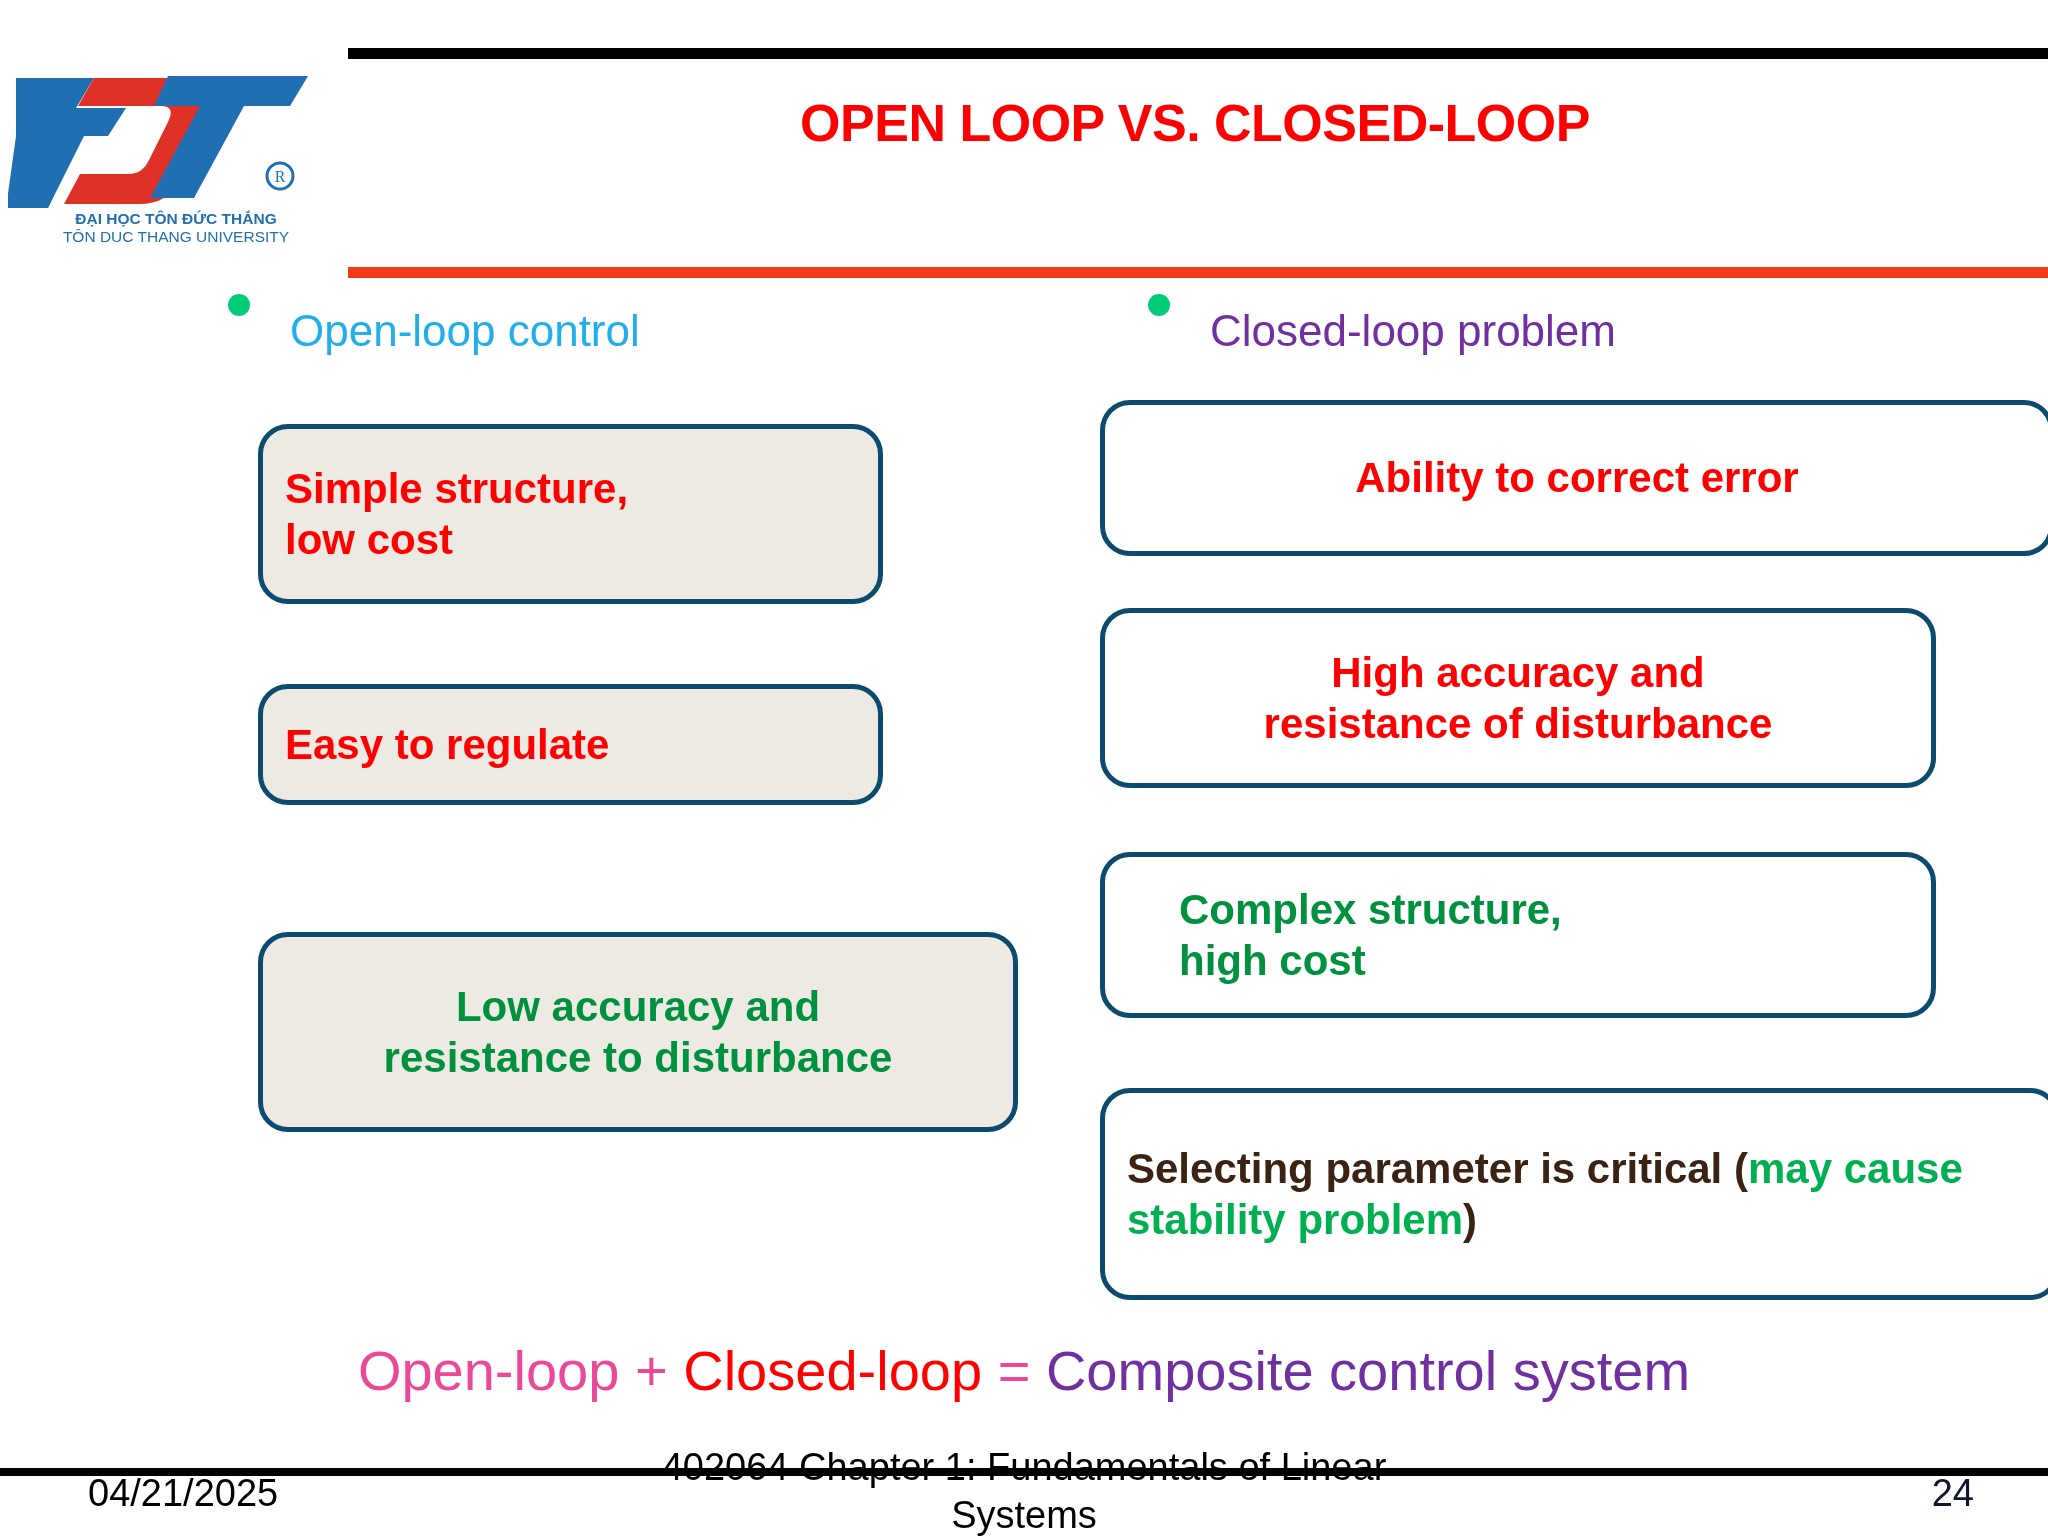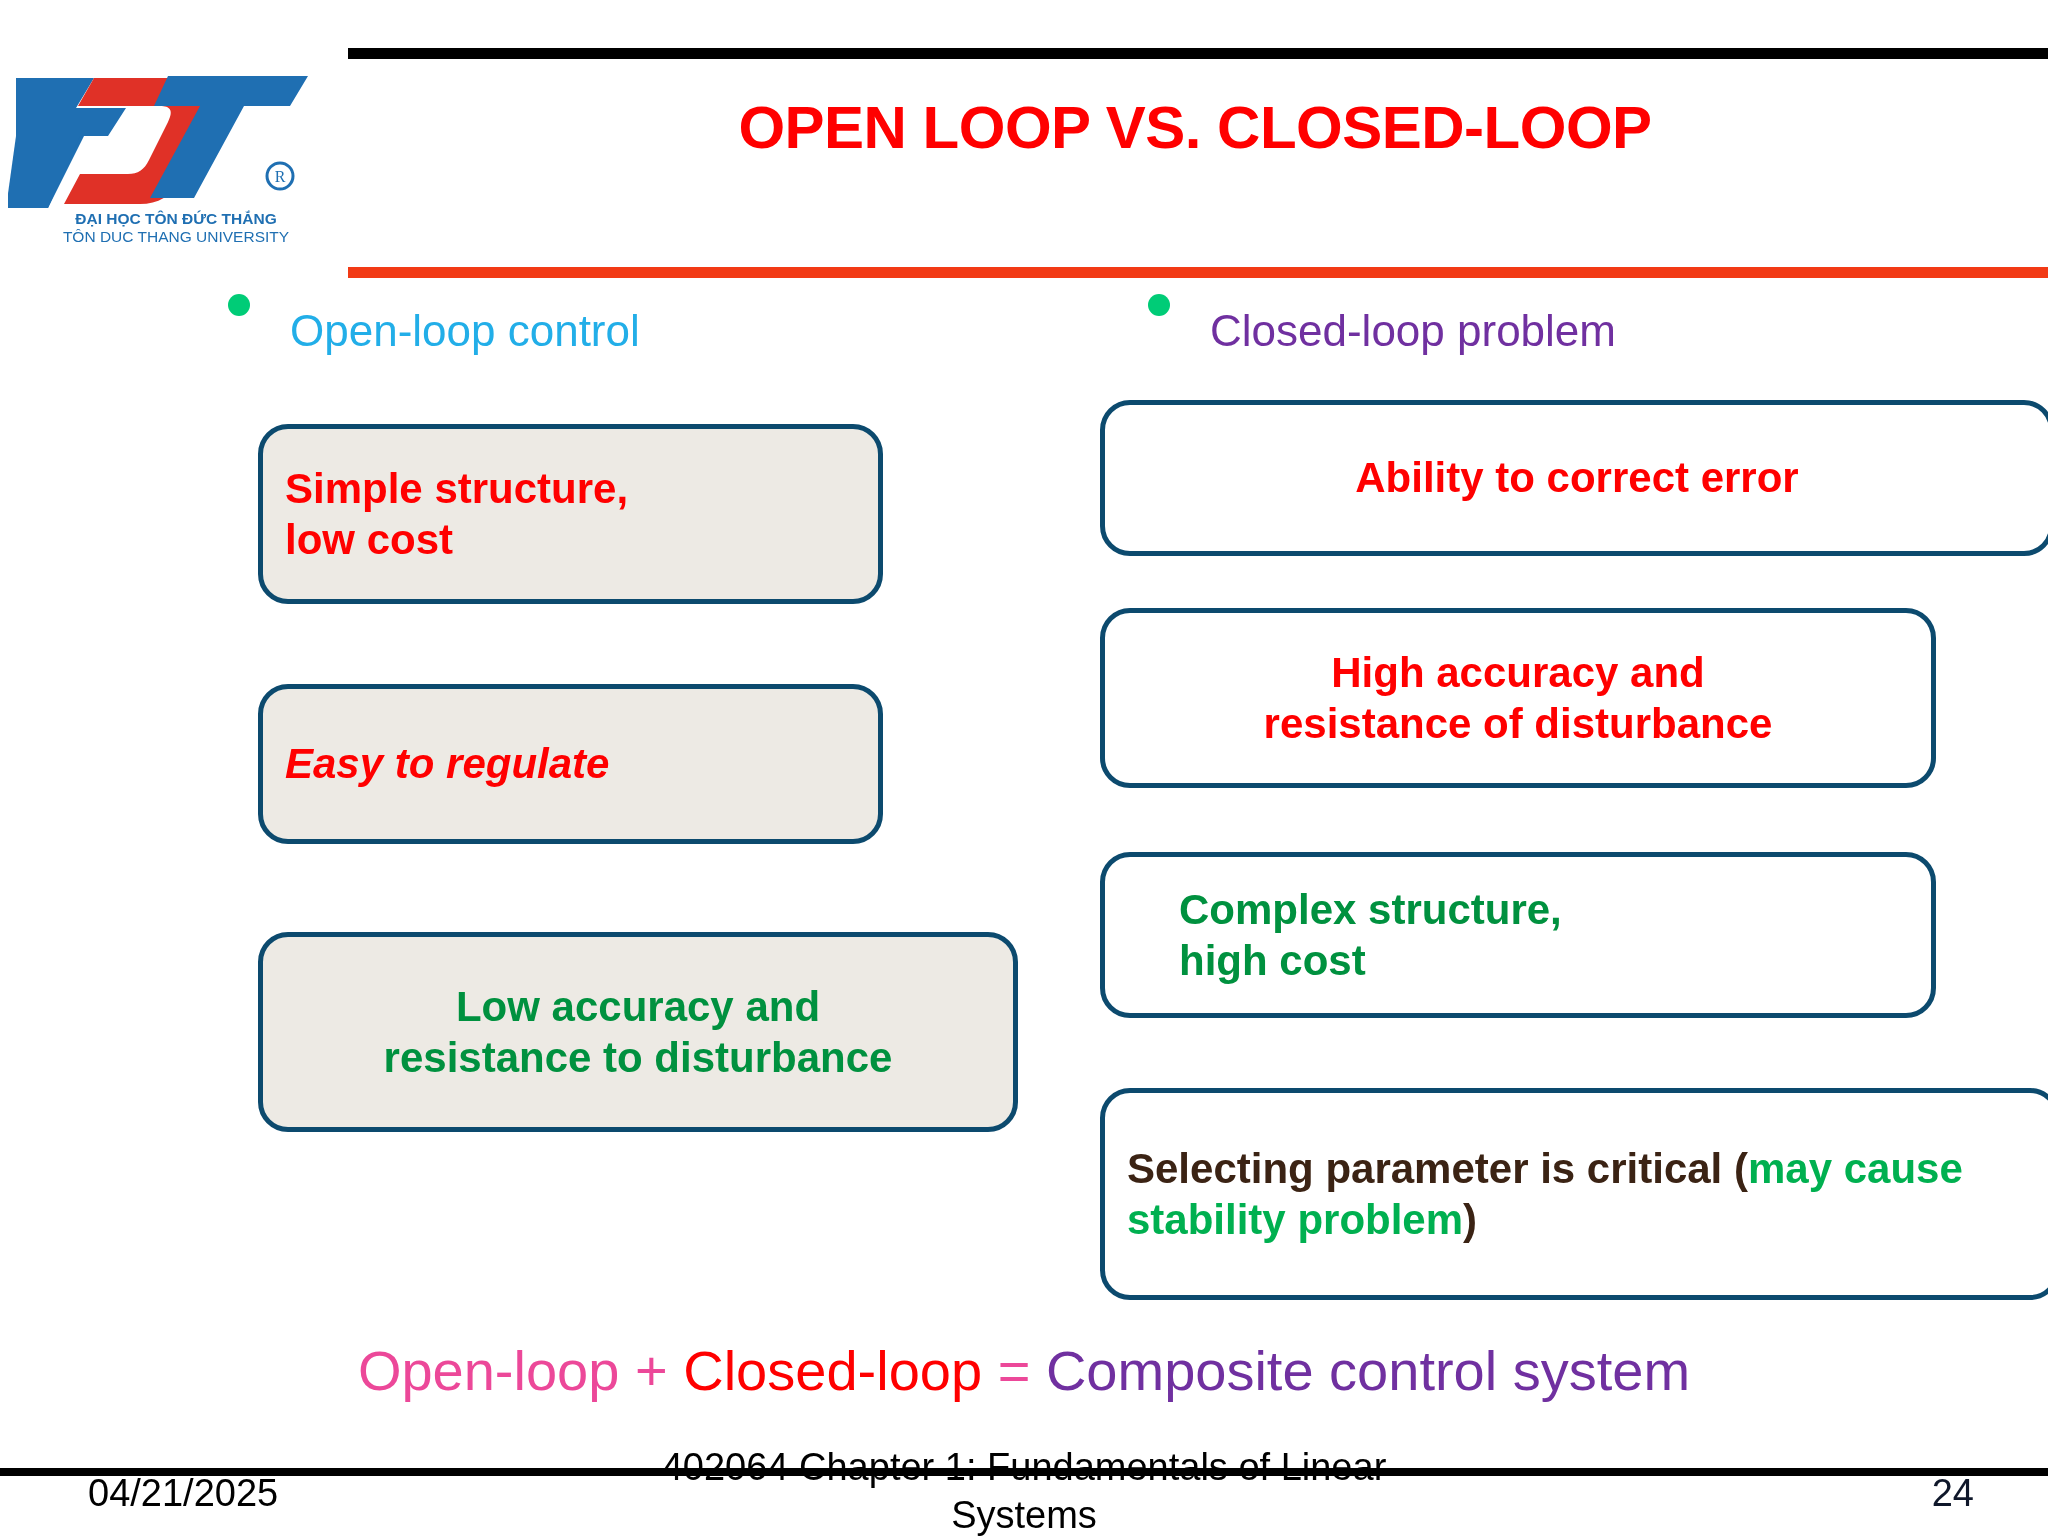--- a/index.html
+++ b/index.html
@@ -48,21 +48,21 @@
     height: 11px;
     background: #f23a15;
   }
   .slide-title {
     position: absolute;
     left: 350px;
     top: 96px;
     width: 1690px;
     text-align: center;
     color: #ff0000;
-    font-size: 60px;
+    font-size: 52px;
     font-weight: bold;
     letter-spacing: -0.5px;
     line-height: 1.05;
     white-space: nowrap;
   }
 
   
   .col-head {
     position: absolute;
     display: flex;
@@ -98,21 +98,21 @@
   }
   .box-beige { background: #EDEAE4; }
   .box-white { background: #ffffff; }
   .t-red   { color: #FF0000; }
   .t-green { color: #00913F; }
   .t-brown { color: #3B2314; }
   .t-brightgreen { color: #00B050; }
 
   
   #box-simple      { left: 258px;  top: 424px;  width: 625px; height: 180px; }
-  #box-easy        { left: 258px;  top: 684px;  width: 625px; height: 160px; font-style: italic; }
+  #box-easy        { left: 258px;  top: 684px;  width: 625px; height: 121px; }
   #box-lowacc      { left: 258px;  top: 932px;  width: 760px; height: 200px; }
 
   
   #box-ability     { left: 1100px; top: 400px;  width: 954px; height: 156px; }
   #box-highacc     { left: 1100px; top: 608px;  width: 836px; height: 180px; }
   #box-complex     { left: 1100px; top: 852px;  width: 836px; height: 166px; }
   #box-selecting   { left: 1100px; top: 1088px; width: 960px; height: 212px; justify-content: center; }
 
   .box-text { width: 100%; }
   .center { text-align: center; }

